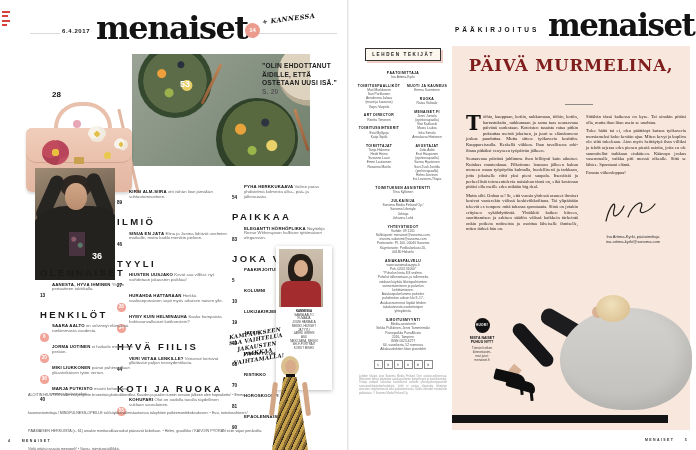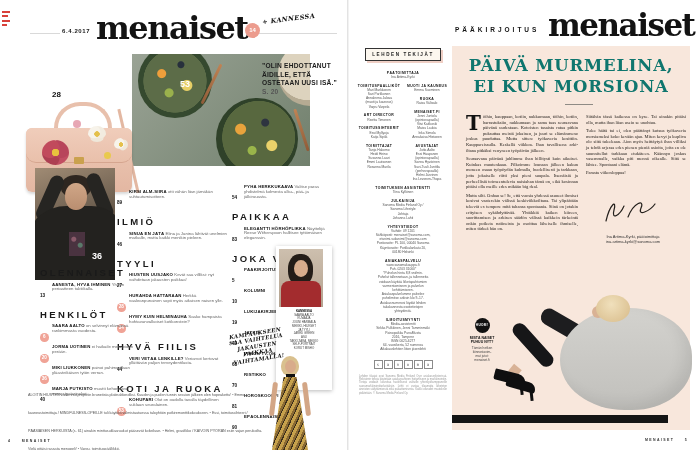--- a/index.html
+++ b/index.html
@@ -149,21 +149,21 @@
   .sanoma-letter{width:7px;height:7px;border:1px solid #8a8a8a;color:#666;
                  font:400 4px/7px "DejaVu Sans Mono",monospace;text-align:center;display:inline-block;}
   .fineprint{margin:5px auto 0;width:88px;font:400 2.7px/3.4px "Liberation Sans",sans-serif;color:#999;text-align:justify;}
 
   
   .pkj-label{left:455px;top:26px;font:700 6.5px/7px "Liberation Sans",sans-serif;letter-spacing:3px;color:#141414;}
   .logo-right{left:548px;top:8px;width:140px;text-align:right;
               font:800 31px/34px "DejaVu Serif",serif;letter-spacing:-1.5px;color:#131313;}
   .pinkpanel{left:452px;top:46px;width:238px;height:384px;background:#f8e7dc;}
   .ed-title{left:458px;top:56px;width:226px;text-align:center;
-            font:700 16.5px/20.5px "DejaVu Serif",serif;letter-spacing:.8px;color:#0f766e;}
+            font:700 16.5px/20.5px "DejaVu Serif",serif;letter-spacing:.8px;color:#7f1d1d;}
   .ed-divider{left:565px;top:104px;width:28px;height:1px;background:#8f8b85;}
   .ed-col{position:absolute;top:114px;}
   .edc1{left:466px;width:112px;}
   .edc2{left:586px;width:100px;}
   .ed-p{font:400 4.55px/5.6px "Liberation Serif",serif;color:#26221e;text-align:justify;margin:0 0 3px;}
   .dropcap{float:left;font:700 20px/16.5px "DejaVu Serif",serif;color:#111;margin:1px 2px 0 0;}
   .signature{left:600px;top:194px;}
   .byline{left:580px;top:234px;width:106px;text-align:center;font:400 4px/5.2px "Liberation Sans",sans-serif;color:#333;}
 
   
@@ -499,21 +499,20 @@
         <span class="sanoma-letter">n</span>
         <span class="sanoma-letter">o</span>
         <span class="sanoma-letter">m</span>
         <span class="sanoma-letter">a</span>
       </div>
     <div class="fineprint">Lehden tilaajat ovat Sanoma Media Finland Oy:n asiakasrekisterissä. Rekisterin tietoja käytetään asiakassuhteen hoitamiseen ja markkinointiin. Tietoja voidaan luovuttaa huolellisesti valituille yhteistyökumppaneille suoramarkkinointitarkoituksiin. Lehti ei vastaa tilaamatta lähetetyn aineiston säilyttämisestä eikä palauttamisesta. Kaikki oikeudet muutoksiin pidätetään. © Sanoma Media Finland Oy.</div>
   </div>
 
   <div class="abs ed-title">
     <div>PÄIVÄ MURMELINA,</div>
-    <div>EI KUN MORSIONA</div>
   </div>
   <div class="abs ed-divider"></div>
 
   <div class="ed-col edc1" id="ed-col1">
       <p class="ed-p"><span class="dropcap">T</span>öihin, kauppaan, kotiin, nukkumaan, töihin, kotiin, harrastuksiin, nukkumaan ja sama taas seuraavana päivänä uudestaan. Kotoisten tasaista rataa pitkin puksuttaa meistä jokainen, ja juuri se elämänmeno joskus puuduttaa. Mutta sitten: työkaveria kosittiin. Kauppareissulla. Keskellä viikkoa. Ihan tavallisena arki-iltana pitkäksi venyneen työpäivän jälkeen.</p>
       <p class="ed-p">Seuraavana päivänä juhlimme ihan hillitysti kuin aikuiset. Kuinkas muutenkaan. Pilkoimme lounaan jälkeen kakun moneen osaan työpöydän kulmalla, huolellisesti ja tarkkaan, jotta jokaiselle riitti yksi pieni suupala. Itsenäisiä ja perheellisiä toimeentulevia naisiahan tämä on, eikä kosinnan pitäisi olla meille edes mikään big deal.</p>
       <p class="ed-p">Mutta silti. Onhan se! Se, että vuosia yhdessä asuneet ihmiset kosivat vaaterekin välissä keskiviikkoiltana. Tai ylipäätään tekevät ex tempore mitä tahansa spontaania. Siinä on jotakin erityisen sykähdyttävää. Yhtäkkiä kaiken kiireen, suorittamisen ja arkisen säädön välissä kaikkein tärkeintä onkin poiketa rutiineista ja osoittaa läheiselle ihmiselle, miten tärkeä hän on.</p>
     </div>
   <div class="ed-col edc2" id="ed-col2">
       <p class="ed-p">Siitähän tässä kaikessa on kyse. Tai ainakin pitäisi olla, mutta ihan liian usein se unohtuu.</p>

